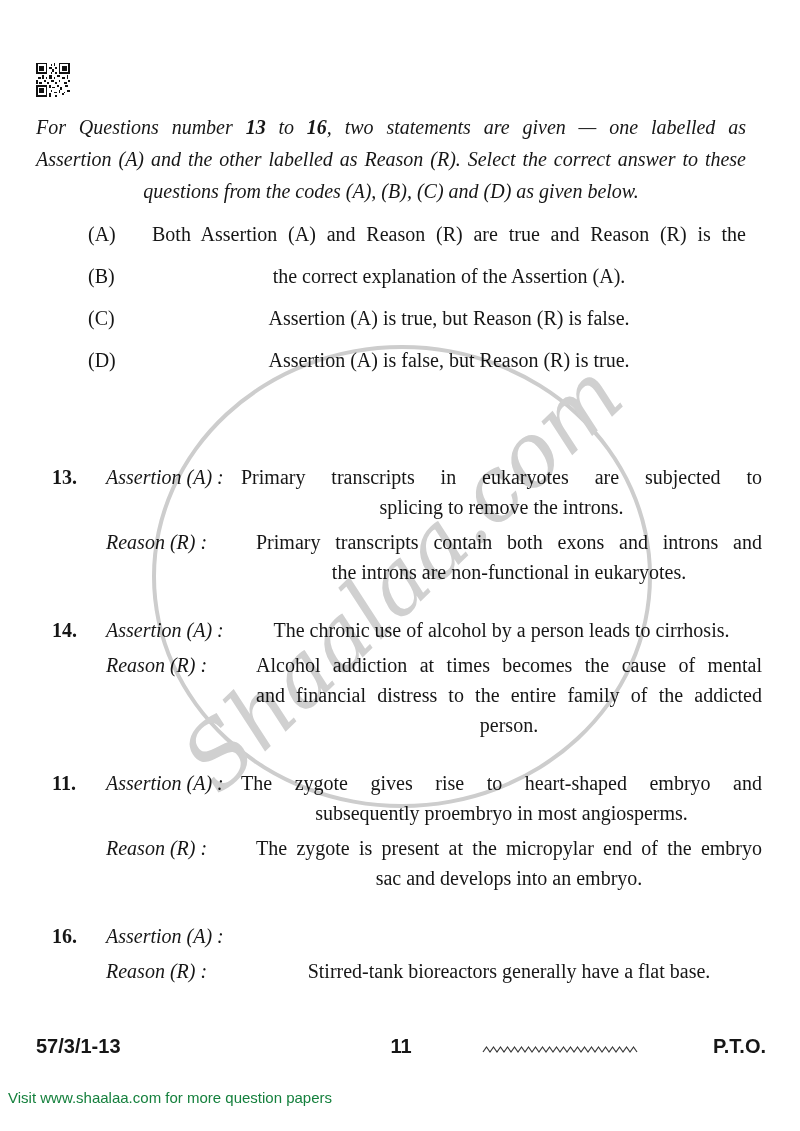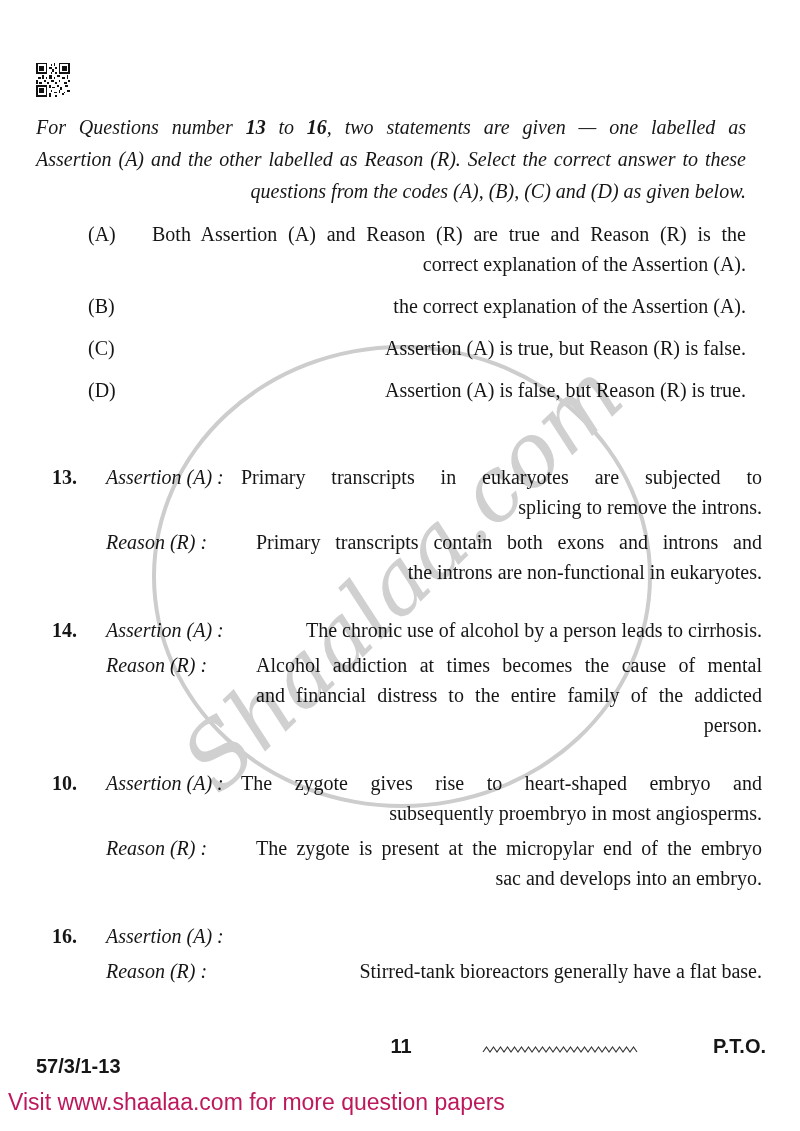--- a/index.html
+++ b/index.html
@@ -15,21 +15,21 @@
 
   
   .intro{
     position:absolute;left:36px;top:111px;width:710px;
     font-style:italic;font-size:20px;line-height:32px;
   }
   .intro b{font-weight:bold;}
 
   
   .jline{display:block;text-align:justify;text-align-last:justify;}
-  .lline{display:block;text-align:right;}
+  .lline{display:block;text-align:center;}
 
   
   .options{position:absolute;left:88px;top:219px;width:658px;font-size:20px;line-height:30px;}
   .option{display:flex;margin-bottom:12px;}
   .option .olabel{width:64px;flex:none;}
   .option .otext{flex:1;}
   .option b{font-style:italic;font-weight:bold;}
 
   
   .questions{position:absolute;left:52px;top:462px;width:710px;font-size:20px;line-height:30px;}
@@ -39,29 +39,29 @@
   .qrow{display:flex;}
   .qrow.reason{margin-top:5px;gap:15px;}
   .qlabel{width:135px;flex:none;font-style:italic;}
   .qtext{flex:1;}
 
   
   .footer{
     position:absolute;left:36px;right:34px;top:1035px;height:30px;
     font-family:"Liberation Sans",sans-serif;font-size:20px;font-weight:bold;
   }
-  .footer .code{position:absolute;left:0;top:0;margin-top:20px;}
+  .footer .code{position:absolute;left:0;top:0;}
   .footer .pageno{position:absolute;left:50%;top:0;transform:translateX(-50%);}
   .footer .zig{position:absolute;left:446px;top:9px;}
   .footer .pto{position:absolute;right:0;top:0;text-align:right;}
 
   
   .bottom-bar{
     position:absolute;left:8px;top:1089px;
-    font-family:"Liberation Sans",sans-serif;font-size:23px;color:#be185d;
+    font-family:"Liberation Sans",sans-serif;font-size:15px;color:#15803d;
   }
 
   
   .watermark{
     position:absolute;left:152px;top:345px;width:500px;height:463px;
     pointer-events:none;z-index:5;mix-blend-mode:multiply;
   }
   .wm-circle{position:absolute;inset:0;border:4px solid #cdcdcd;border-radius:50%;}
   .wm-text{
     position:absolute;left:50%;top:50%;
@@ -135,21 +135,20 @@
     <span class="jline"><span>For Questions number </span><b>13</b><span> to </span><b>16</b><span>, two statements are given — one labelled as</span></span>
     <span class="jline">Assertion (A) and the other labelled as Reason (R). Select the correct answer to these</span>
     <span class="lline">questions from the codes (A), (B), (C) and (D) as given below.</span>
   </div>
 
   <div class="options">
     <div class="option">
       <div class="olabel">(A)</div>
       <div class="otext">
           <span class="jline">Both Assertion (A) and Reason (R) are true and Reason (R) is the</span>
-          <span class="lline">correct explanation of the Assertion (A).</span>
         </div>
     </div>
     <div class="option">
       <div class="olabel">(B)</div>
       <div class="otext">
         <span class="lline">the correct explanation of the Assertion (A).</span>
       </div>
     </div>
     <div class="option">
       <div class="olabel">(C)</div>
@@ -201,21 +200,21 @@
           <div class="qtext">
               <span class="jline">Alcohol addiction at times becomes the cause of mental</span>
               <span class="jline">and financial distress to the entire family of the addicted</span>
               <span class="lline">person.</span>
             </div>
         </div>
       </div>
     </div>
 
     <div class="question">
-      <div class="qnum">10.</div>
+      <div class="qnum">11.</div>
       <div class="qbody">
         <div class="qrow">
           <div class="qlabel">Assertion (A) :</div>
           <div class="qtext">
               <span class="jline">The zygote gives rise to heart-shaped embryo and</span>
               <span class="lline">subsequently proembryo in most angiosperms.</span>
             </div>
         </div>
         <div class="qrow reason">
           <div class="qlabel">Reason (R) :</div>

